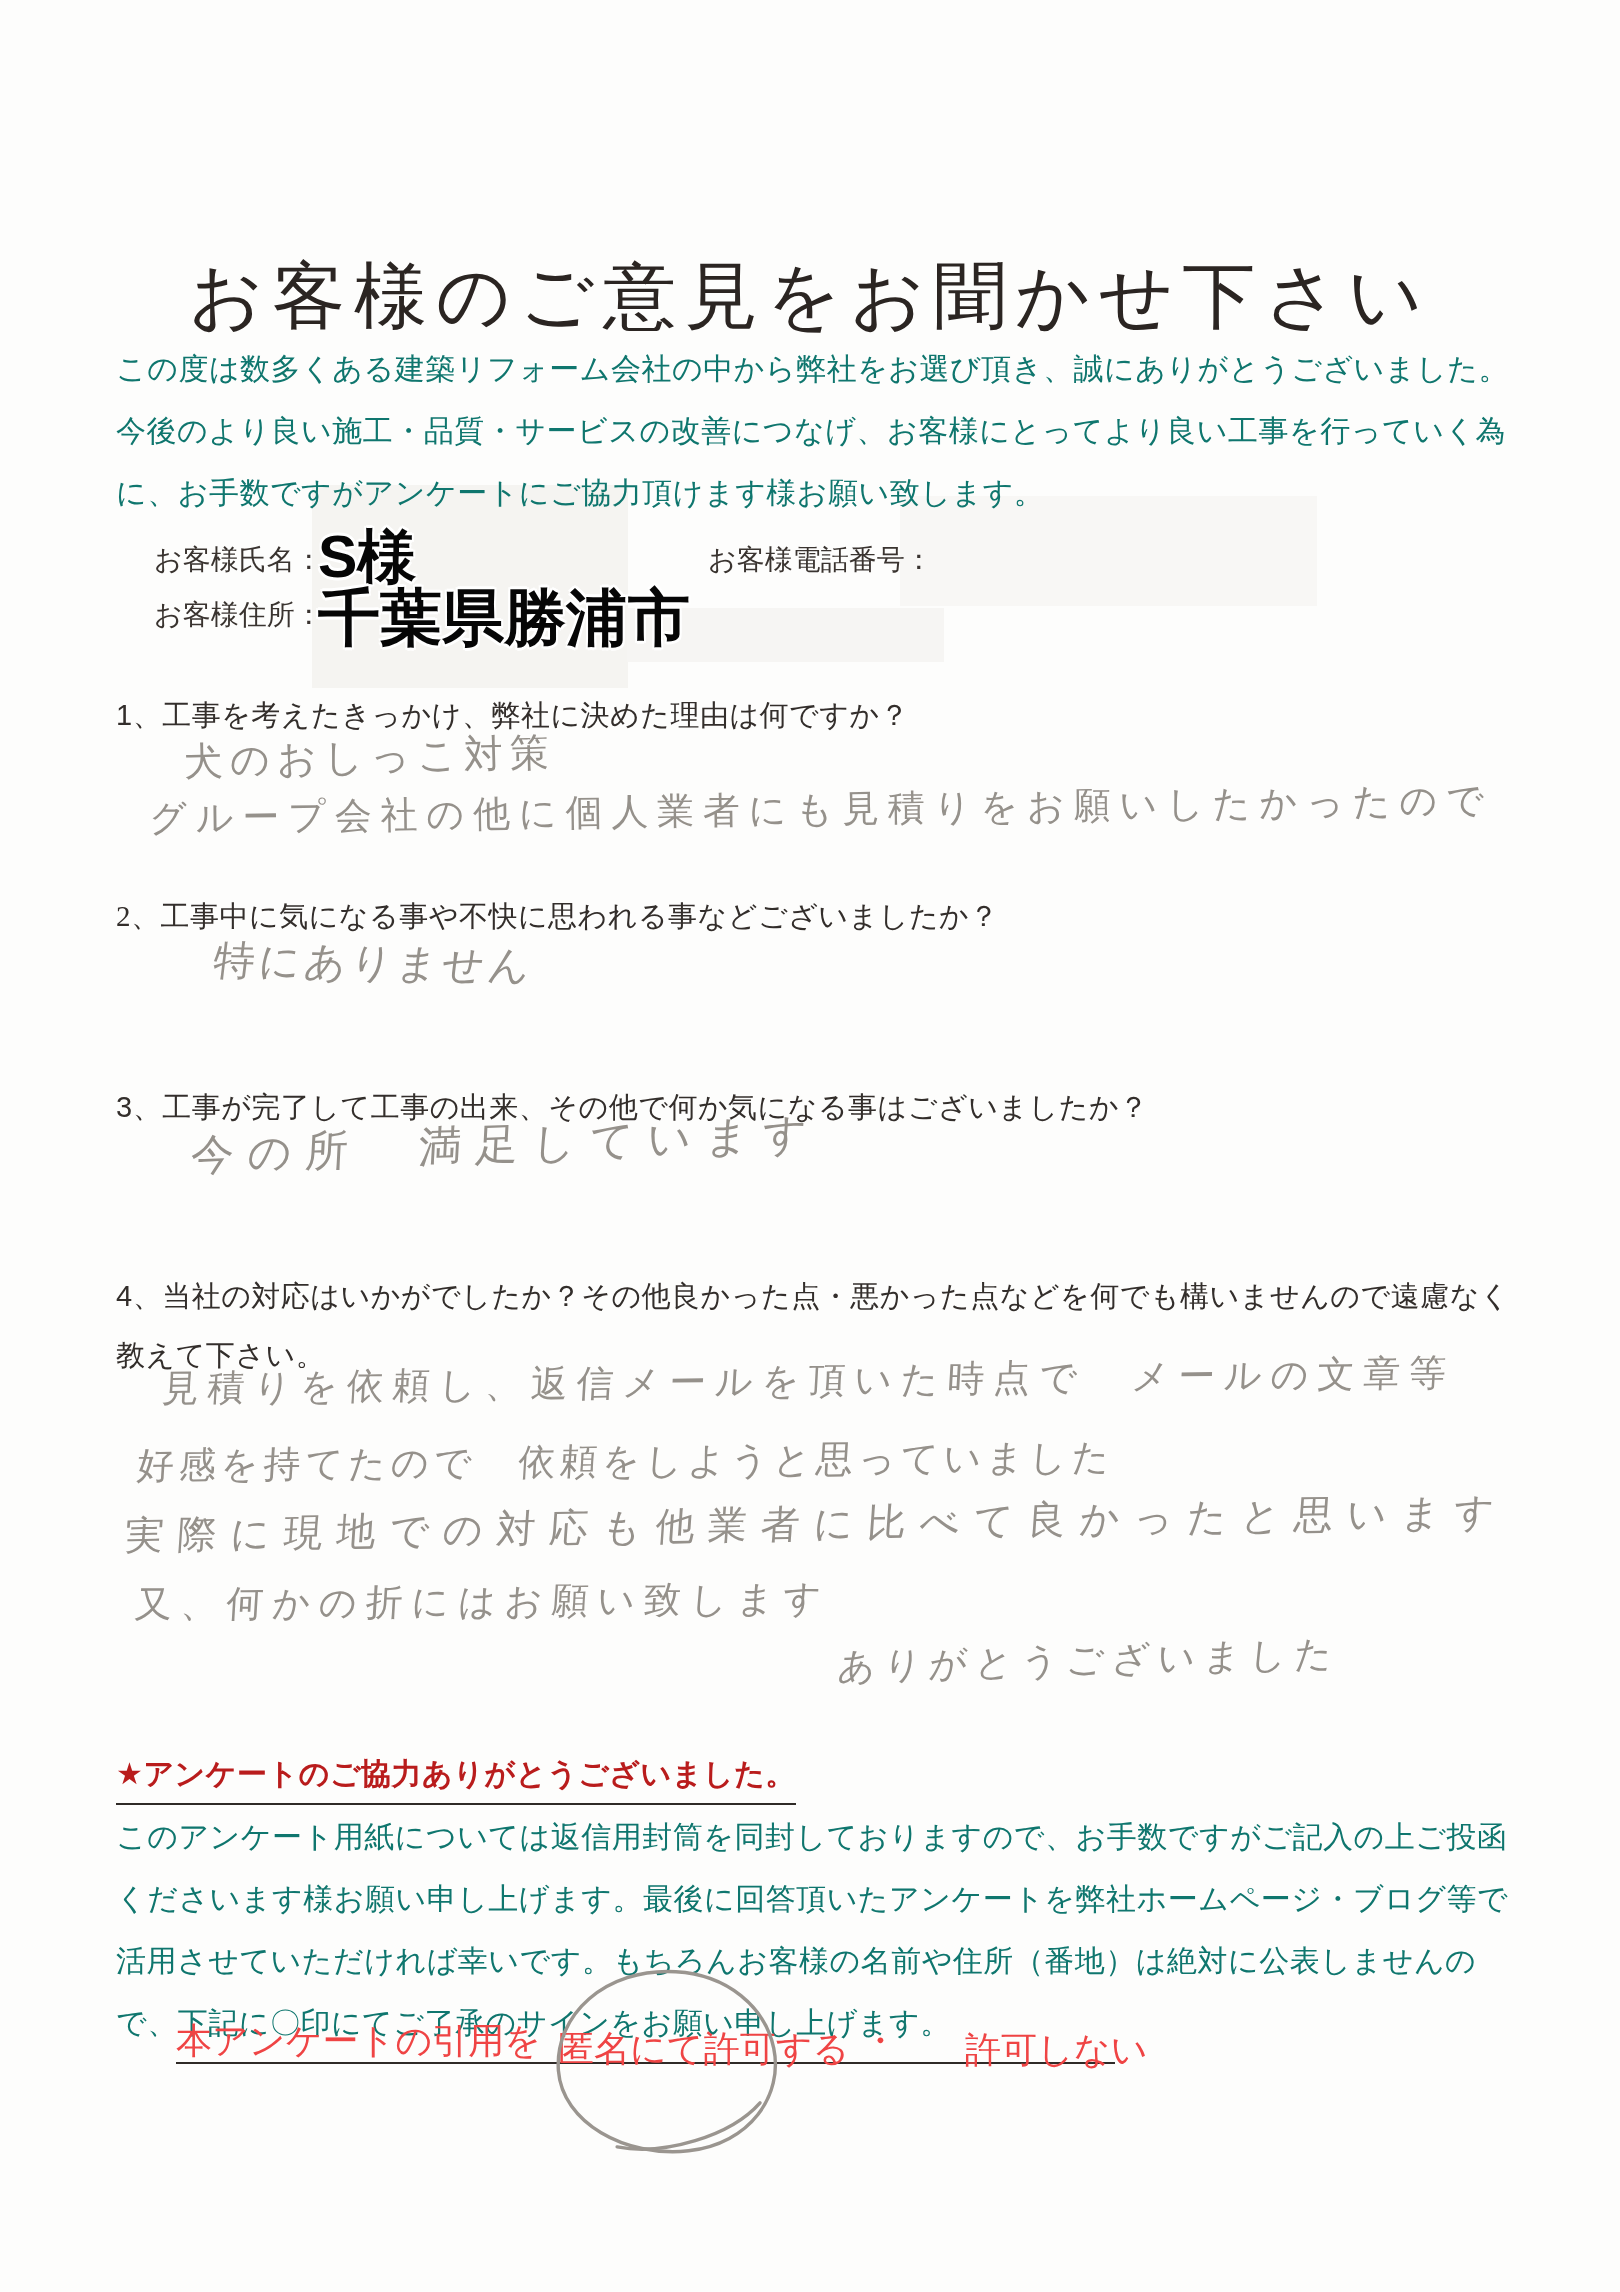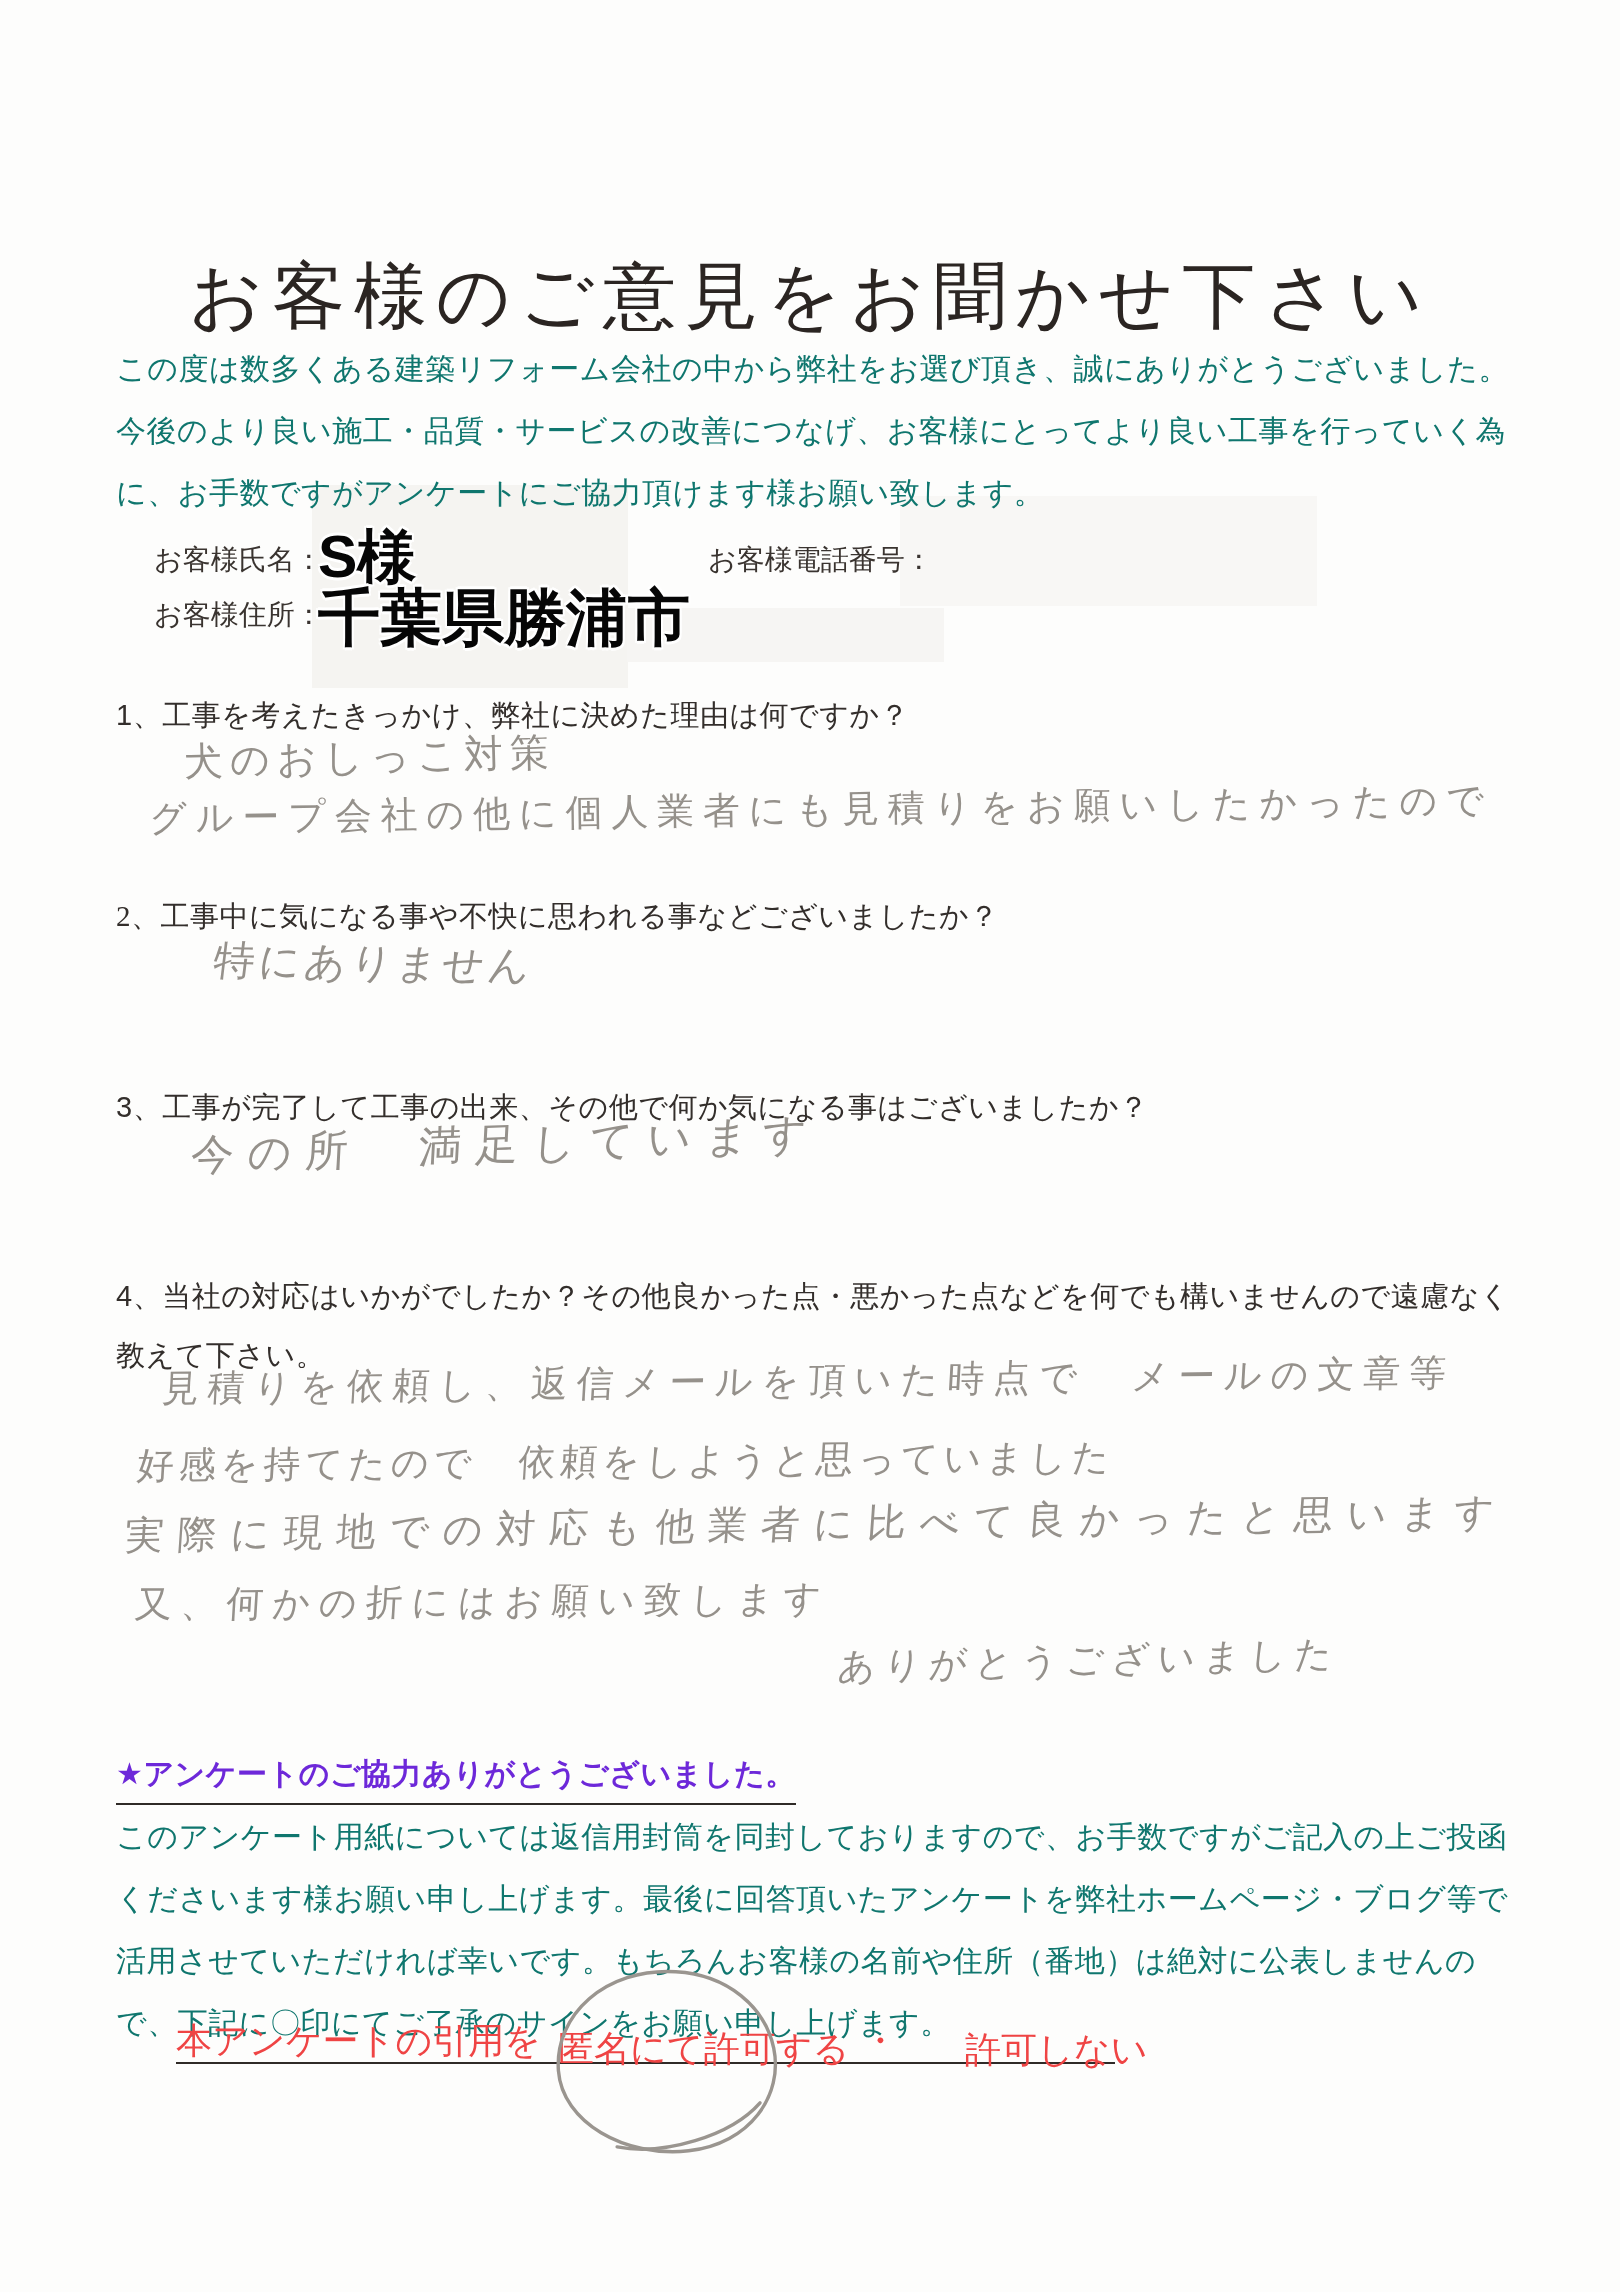--- a/index.html
+++ b/index.html
@@ -40,21 +40,21 @@
   }
   
   .hand{
     color:#8d8882;
     white-space:nowrap;
     transform-origin:left center;
     font-weight:400;
     opacity:0.92;
   }
   .footer-head{
-    font-size:30px;font-weight:700;color:#6d28d9;
+    font-size:30px;font-weight:700;color:#b91c1c;
     border-bottom:2.9px solid #2f2a27;padding-bottom:7.8px;
     letter-spacing:0.5px;
   }
   .consent-row{
     border-bottom:2.9px solid #2f2a27;
     height:51px;
   }
   .consent-row span{position:absolute;font-size:36px;color:#ef4444;white-space:nowrap;}
   svg{display:block;}
 </style>

